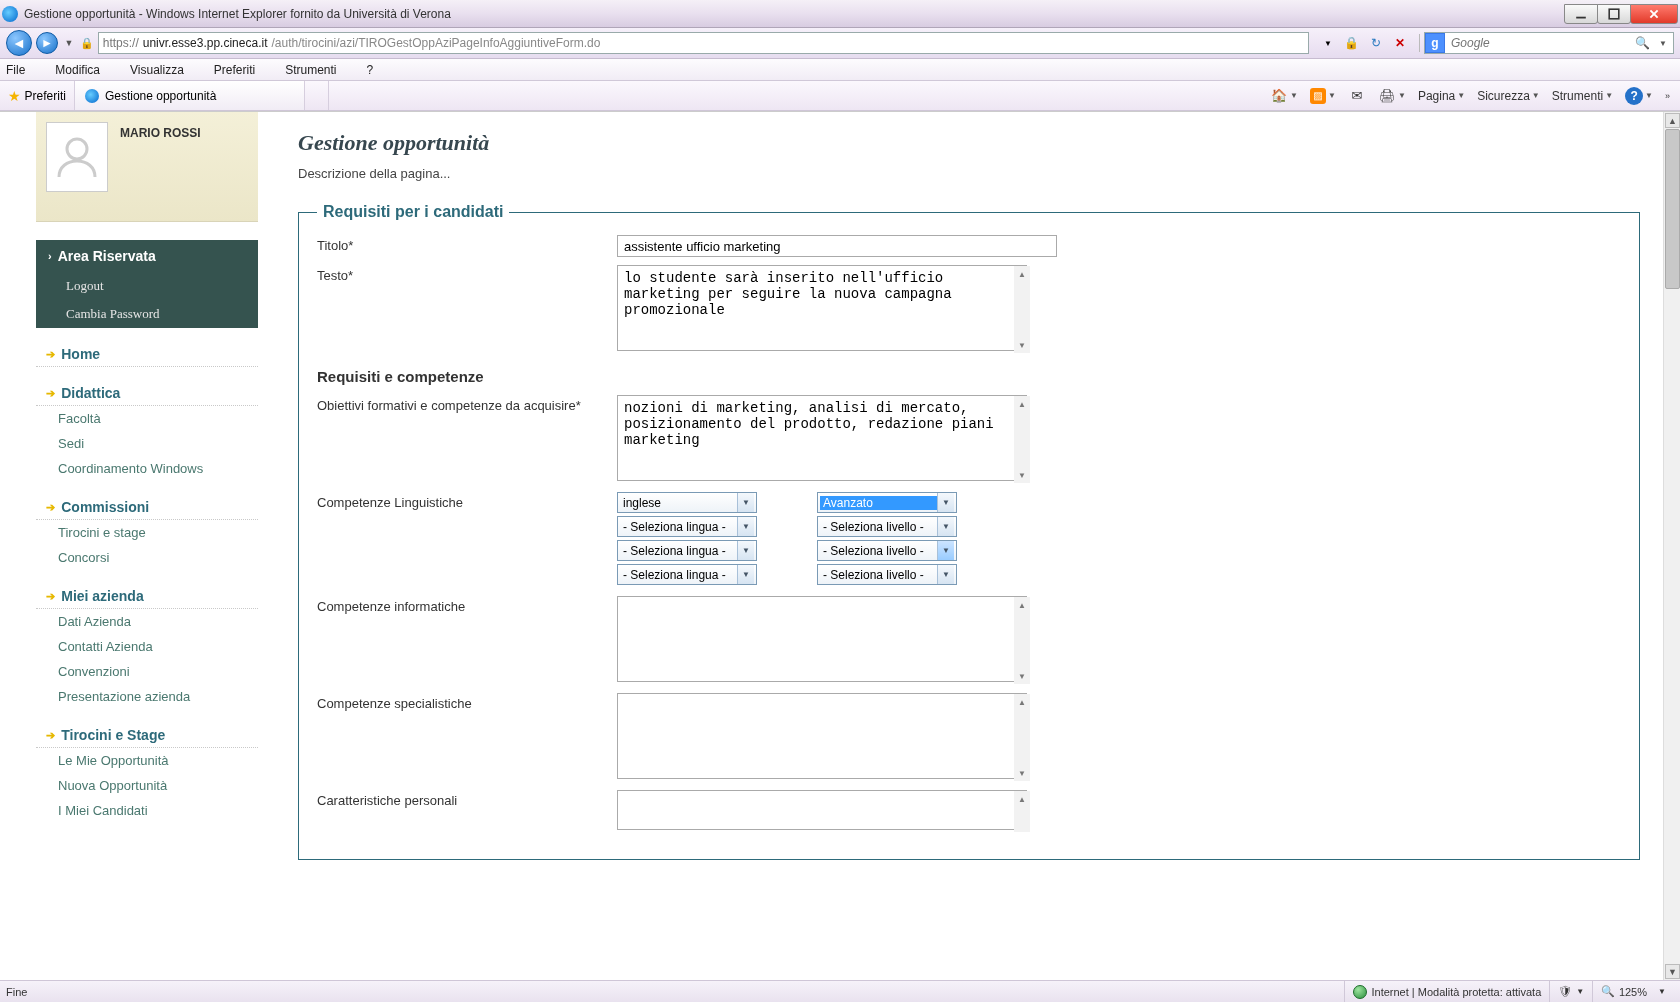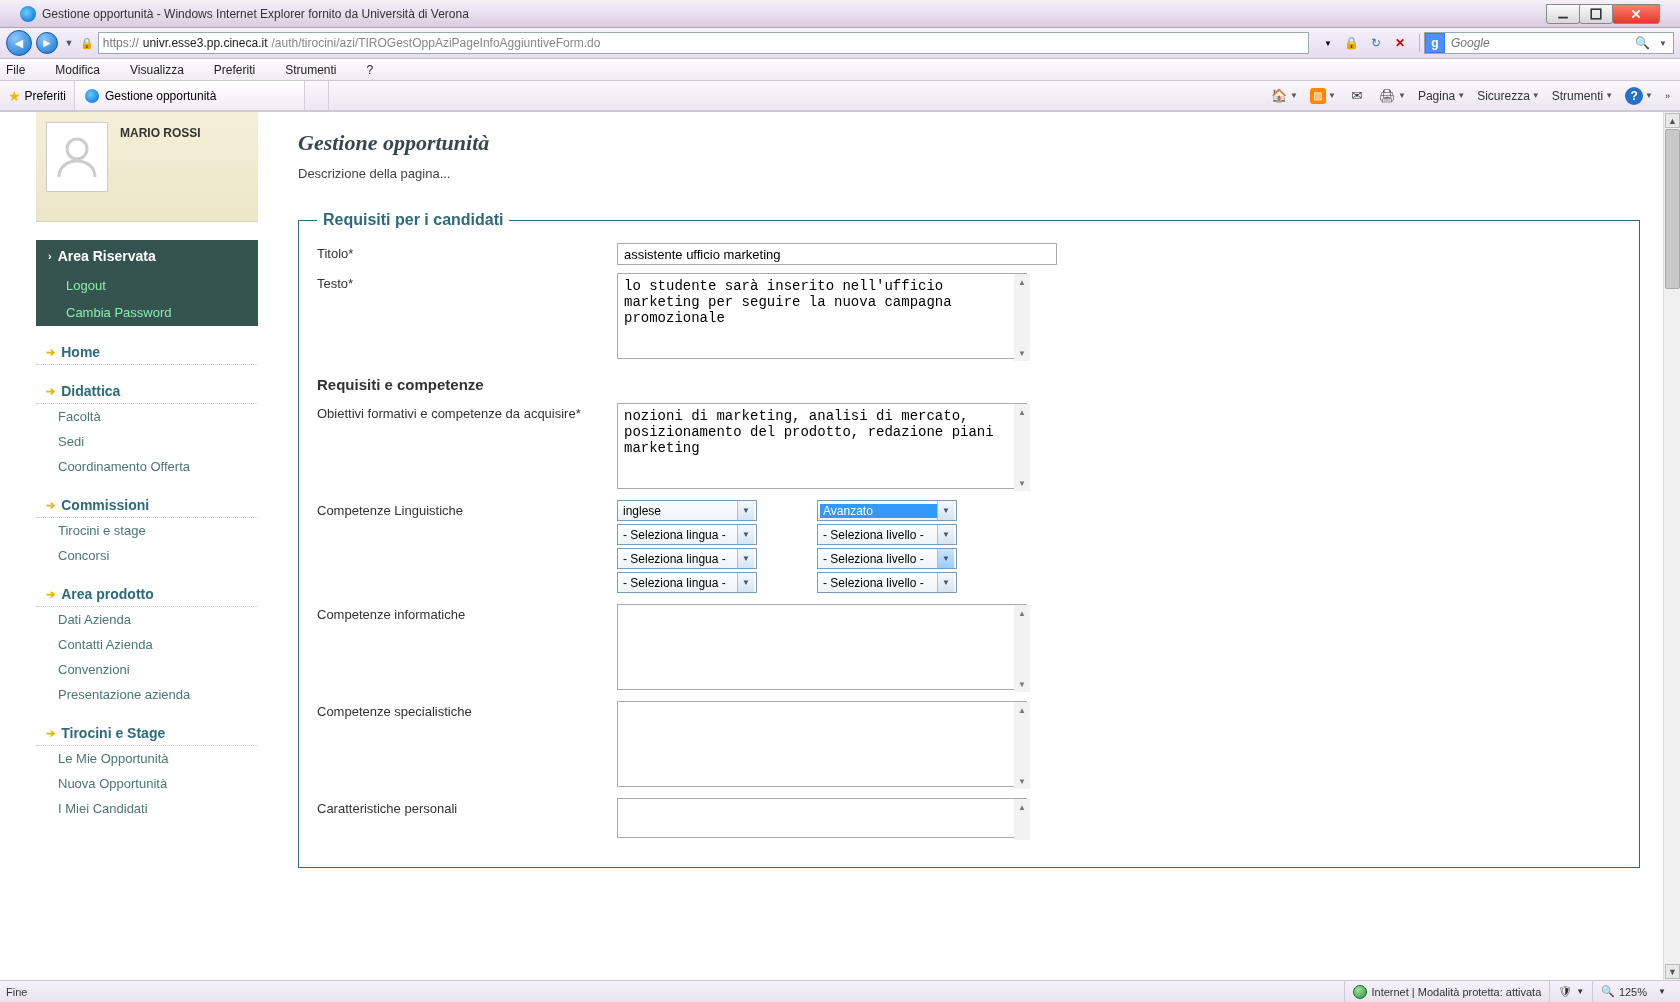--- a/index.html
+++ b/index.html
@@ -1,19 +1,19 @@
 <!DOCTYPE html>
 <html><head>
 <meta charset="utf-8">
 <style>
 * { margin: 0; padding: 0; box-sizing: border-box; }
 body { font-family: "Segoe UI", Tahoma, sans-serif; font-size: 12px; background: #fff; overflow: hidden; }
 
 
-.titlebar { height:28px; background:linear-gradient(to bottom,#f5f0f7 0%,#e9e0ef 50%,#d8cce1 100%); display:flex; align-items:center; padding:0 20px; border-bottom:1px solid #b0a5b8;}
+.titlebar { height:28px; background:linear-gradient(to bottom,#f5f0f7 0%,#e9e0ef 50%,#d8cce1 100%); display:flex; align-items:center; padding:0 2px; border-bottom:1px solid #b0a5b8;}
 .titlebar .ie-icon{width:16px;height:16px;margin-right:6px;display:inline-block;background:radial-gradient(circle at 40% 40%,#6cf,#06c);border-radius:50%;position:relative;}
 .titlebar .title{flex:1;color:#333;font-size:12px;}
 .win-btns{display:flex;gap:0;}
 .win-btn{width:34px;height:20px;border:1px solid #888;background:linear-gradient(to bottom,#fafafa,#d8d8d8);display:flex;align-items:center;justify-content:center;font-size:11px;color:#333;border-radius:0 0 3px 3px;margin-left:-1px;}
 .win-btn.close{background:linear-gradient(to bottom,#ff7b6e,#e23a2a);color:#fff;width:48px;}
 .win-btn.max{background:linear-gradient(to bottom,#fafafa,#d8d8d8);}
 .win-btn svg{width:12px;height:12px;}
 
 .navbar{height:31px;background:linear-gradient(to bottom,#f6f0fa,#e6dcef);display:flex;align-items:center;padding:2px 6px;gap:4px;border-bottom:1px solid #c7bcd0;}
 .nav-back,.nav-fwd{width:26px;height:26px;border-radius:50%;background:radial-gradient(circle at 35% 30%,#8cc7ff,#1670c9);display:flex;align-items:center;justify-content:center;color:#fff;font-size:14px;border:1px solid #0d5aa5;}
@@ -63,30 +63,30 @@
 .avatar{width:62px;height:70px;background:#fff;border:1px solid #ccc;display:flex;align-items:center;justify-content:center;color:#ccc;}
 .avatar svg{width:48px;height:48px;}
 .uname{font-weight:bold;font-size:12px;color:#333;padding-top:4px;}
 
 .nav-block{margin-top:18px;}
 .nav-dark{background:#35534f;color:#fff;}
 .nav-hdr{padding:8px 12px;font-weight:bold;font-size:14px;display:flex;align-items:center;gap:6px;}
 .nav-hdr.dark{color:#fff;}
 .nav-hdr .chev{font-size:11px;}
 .nav-sub{padding:6px 12px 6px 30px;font-size:13px;color:#cfe4e1;}
-.nav-dark .nav-sub{color:#86efac;}
+.nav-dark .nav-sub{color:#e5e5e5;font-family:Liberation Serif, serif;}
 
 .nav-section{margin-top:14px;}
 .nav-title{padding:4px 10px;font-weight:bold;font-size:14px;color:#2d6a7a;border-bottom:1px dotted #c9c9c9;display:flex;align-items:center;gap:6px;}
 .nav-title .arrow{color:#e6b800;font-size:11px;}
 .nav-link{padding:5px 10px 5px 22px;font-size:13px;color:#4a786f;cursor:pointer;}
 
 .main{flex:1;padding:18px 40px 0 40px;overflow:hidden;}
 h1.page-title{font-family:"Comic Sans MS","Segoe UI",cursive;font-style:italic;font-size:22px;color:#37474f;font-weight:bold;margin-bottom:10px;}
-.page-desc{font-size:13px;color:#444;margin-bottom:30px;}
+.page-desc{font-size:13px;color:#444;margin-bottom:22px;}
 
 fieldset.req{border:1px solid #2d6a7a;padding:14px 18px 18px 18px;position:relative;}
 fieldset.req legend{color:#2d6a7a;font-weight:bold;font-size:16px;padding:0 6px;font-family:Liberation Sans, sans-serif;}
 .row{display:flex;margin-bottom:8px;align-items:flex-start;justify-content:space-between;}
 .row .lbl{width:300px;font-size:13px;color:#333;padding-top:3px;}
 .row .fld{flex:1;}
 .txt{width:440px;height:22px;border:1px solid #aaa;padding:2px 6px;font-size:13px;font-family:inherit;}
 .ta{width:410px;height:86px;border:1px solid #aaa;padding:4px 6px;font-family:"Courier New",monospace;font-size:14px;resize:none;}
 .ta-wrap{position:relative;width:414px;}
 .ta-scroll{position:absolute;right:1px;top:1px;bottom:1px;width:16px;background:#f2f2f2;}
@@ -244,34 +244,34 @@
               <span>Home</span>
             </div>
       </div>
       <div class="nav-section">
         <div class="nav-title">
               <span class="arrow">➔</span>
               <span>Didattica</span>
             </div>
         <div class="nav-link">Facoltà</div>
         <div class="nav-link">Sedi</div>
-        <div class="nav-link">Coordinamento Offerta</div>
+        <div class="nav-link">Coordinamento Windows</div>
       </div>
       <div class="nav-section">
         <div class="nav-title">
               <span class="arrow">➔</span>
               <span>Commissioni</span>
             </div>
         <div class="nav-link">Tirocini e stage</div>
         <div class="nav-link">Concorsi</div>
       </div>
       <div class="nav-section">
         <div class="nav-title">
               <span class="arrow">➔</span>
-              <span>Area prodotto</span>
+              <span>Miei azienda</span>
             </div>
         <div class="nav-link">Dati Azienda</div>
         <div class="nav-link">Contatti Azienda</div>
         <div class="nav-link">Convenzioni</div>
         <div class="nav-link">Presentazione azienda</div>
       </div>
       <div class="nav-section">
         <div class="nav-title">
               <span class="arrow">➔</span>
               <span>Tirocini e Stage</span>

